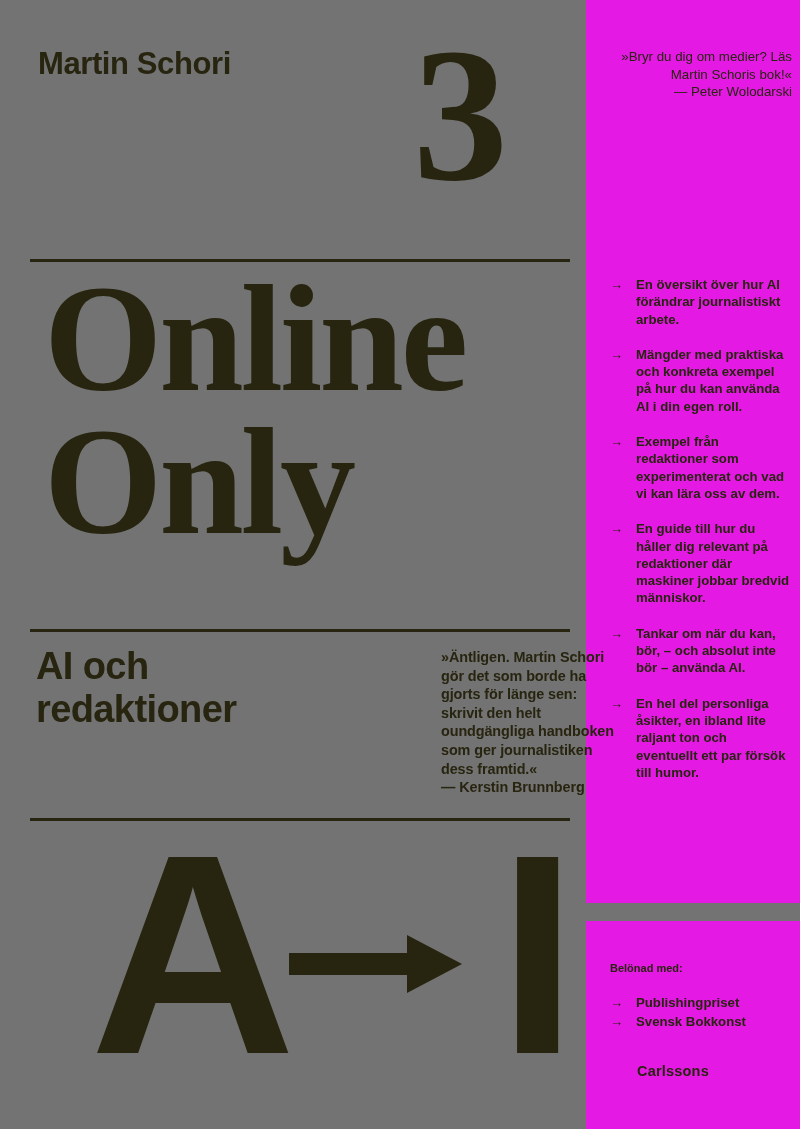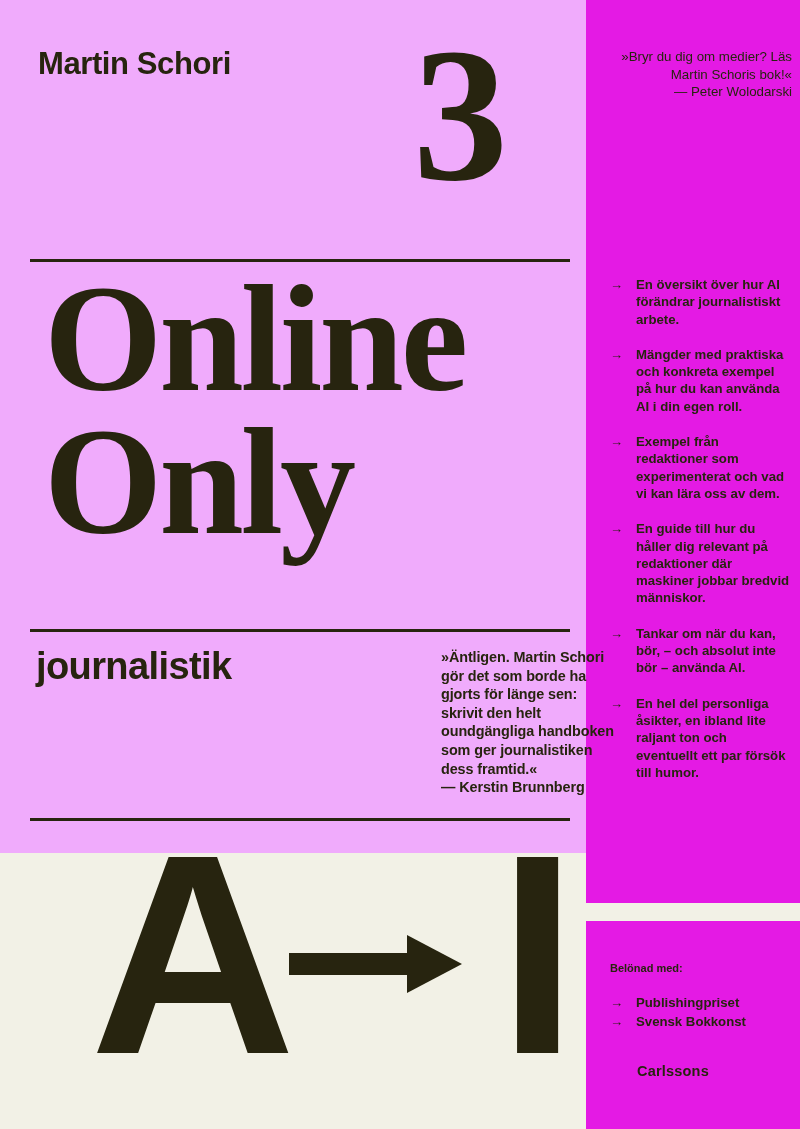--- a/index.html
+++ b/index.html
@@ -10,22 +10,22 @@
     width: 800px;
     height: 1129px;
     background: #f2f1e6;
     font-family: "Liberation Sans", sans-serif;
     color: #27240f;
     overflow: hidden;
   }
   .cover {
     position: relative;
     width: 800px;
-    height: 853px;
-    background: #f0abfc;
+    height: 1129px;
+    background: #737373;
   }
 
   
   .panel-top {
     position: absolute;
     left: 586px;
     top: 0;
     width: 214px;
     height: 903px;
     background: #e41ae4;
@@ -249,21 +249,22 @@
   <div class="rule rule-1"></div>
 
   <div class="title">
     <span>Online</span>
     <span>Only</span>
   </div>
 
   <div class="rule rule-2"></div>
 
   <div class="subtitle">
-    <span>journalistik</span>
+    <span>AI och</span>
+    <span>redaktioner</span>
   </div>
 
   <div class="blurb">
     <span>»Äntligen. Martin Schori gör det som borde ha gjorts för länge sen: skrivit den helt oundgängliga handboken som ger journalistiken dess framtid.«</span>
     <span class="attr">— Kerstin Brunnberg</span>
   </div>
 
   <div class="rule rule-3"></div>
 
   <div class="ai-row">

